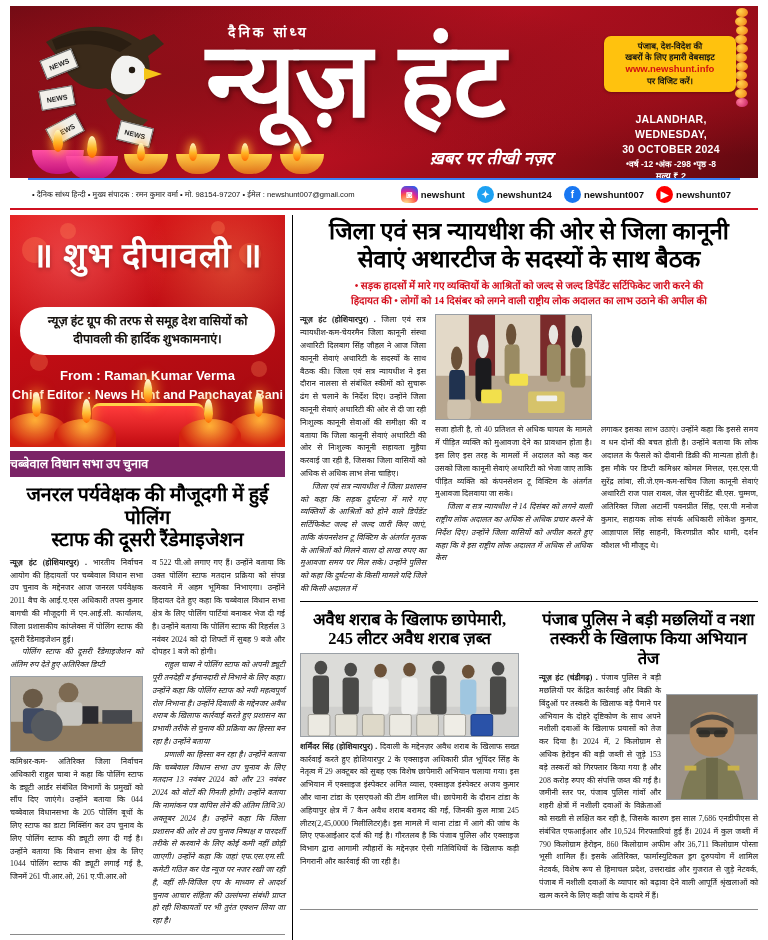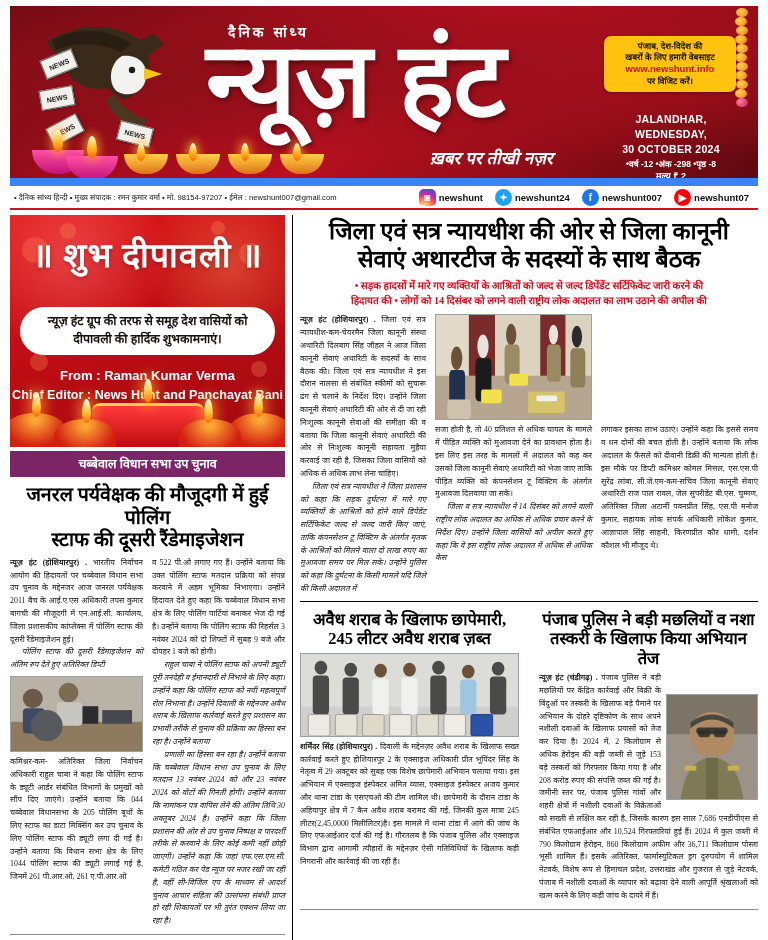--- a/index.html
+++ b/index.html
@@ -92,22 +92,22 @@
   .dateblk .d3 { font-size:8.5px; font-weight:700; display:block;}
   .dateblk .d4 { font-size:9px; font-weight:700; display:block;}
 
   
   .garland { position:absolute; right:8px; top:0; width:16px; height:112px; }
   .gbead { position:absolute; width:12px; height:9px; border-radius:50%;
            background:radial-gradient(circle at 35% 35%, #ffd34d, #f07c10); }
 
   
   .infobar {
-    position:relative; margin:0 10px; height:30px;
-    border-top:8px solid #3b82f6;
+    position:relative; margin:0 28px; height:30px;
+    border-top:2px solid #3b82f6;
     display:flex; align-items:center;
   }
   .infobar .left {
     font-size:7.6px; color:#111; white-space:nowrap; padding-left:4px; letter-spacing:0;
   }
   .socials { display:flex; align-items:center; gap:3px; margin-left:auto; }
   .soc { display:flex; align-items:center; gap:3px; margin-right:9px; }
   .soc .txt { font-size:9.5px; font-weight:700; color:#111; }
   .sicon { width:17px; height:17px; border-radius:4px; display:flex;
            align-items:center; justify-content:center; color:#fff; font-size:10px; font-weight:700; }
@@ -161,21 +161,21 @@
     position:absolute; bottom:0; width:62px; height:34px; border-radius:50% 50% 6px 6px;
     background:radial-gradient(ellipse at 50% 20%, #ffb13a, #d2200f 70%);
   }
   .ad-fl { position:absolute; bottom:0; width:9px; height:24px;
     border-radius:50% 50% 50% 50%/62% 62% 38% 38%;
     background:linear-gradient(180deg,#fffbe0,#ffc33a 55%,#ff6a00);
     box-shadow:0 0 12px 5px rgba(255,170,40,.55);}
 
   
   .purple-strip {
-    margin-top:4px; background:#7b2466; color:#fff; text-align:center;
+    margin-top:4px; background:#7b2466; color:#fff; 
     font-size:12.5px; font-weight:700; padding:4px 0 5px;
     font-family:"Liberation Serif", serif;
   }
   .left-head {
     text-align:center; font-size:19.5px; font-weight:700; line-height:1.16;
     color:#000; padding:7px 0 5px; font-family:"Liberation Serif", serif;
   }
 
   
   .news-cols { display:flex; gap:9px; }

